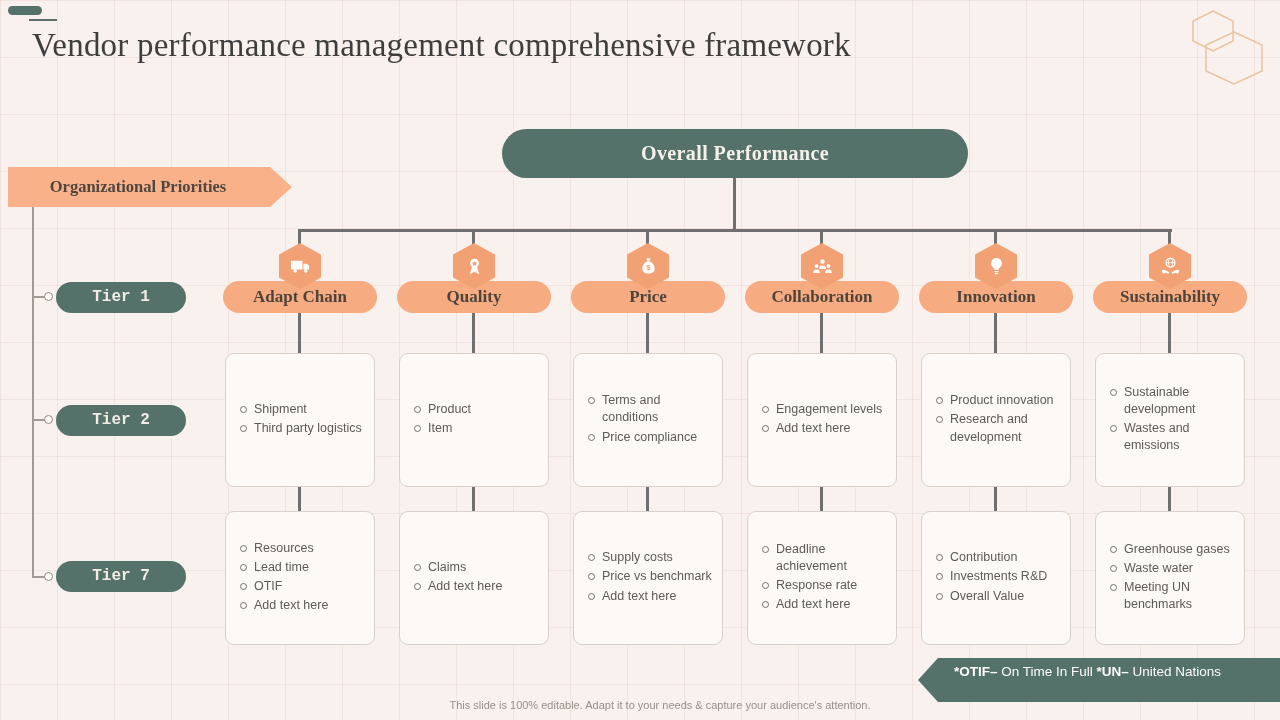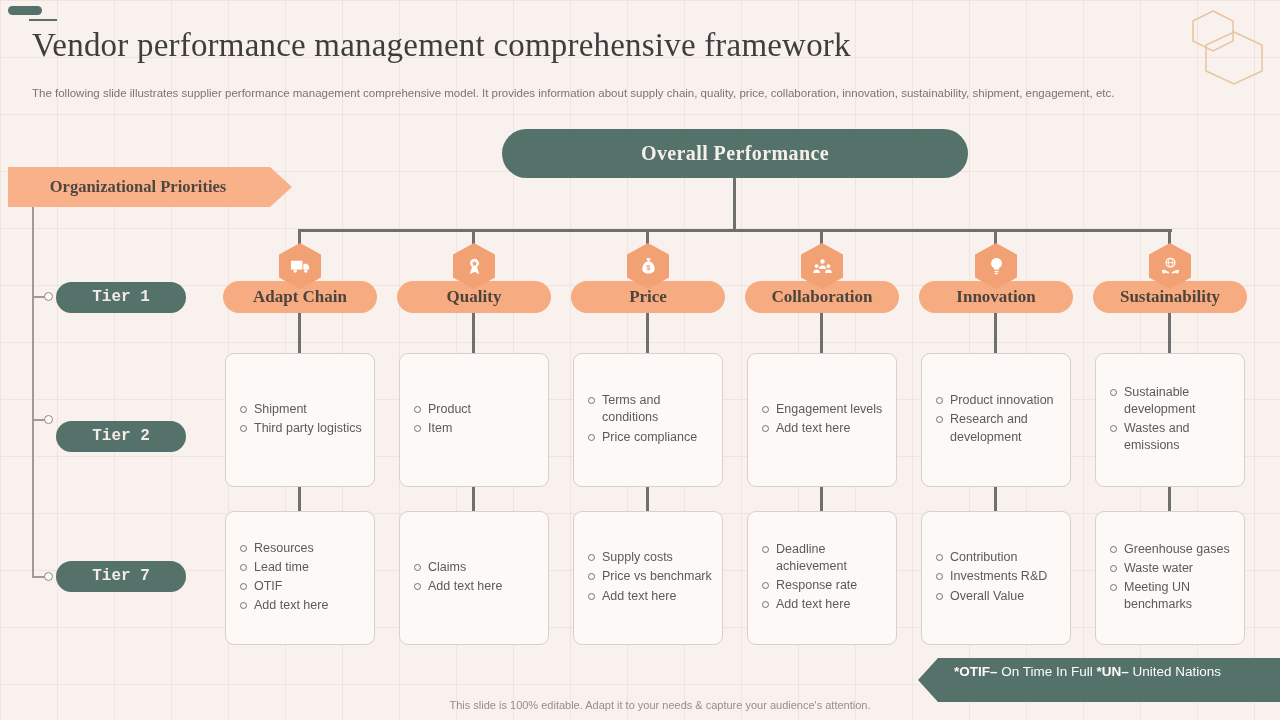--- a/index.html
+++ b/index.html
@@ -64,21 +64,20 @@
 </style>
 </head>
 <body>
 
 <div id="slide">
 
   <div class="corner-bar"></div>
   <div class="corner-line"></div>
 
   <h1 class="title serif">Vendor performance management comprehensive framework</h1>
-  <p class="subtitle">The following slide illustrates supplier performance management comprehensive model. It provides information about supply chain, quality, price, collaboration, innovation, sustainability, shipment, engagement, etc.</p>
 
   <svg class="deco-hex" width="84" height="84">
     <polygon points="25,3 45,13 45,33 25,43 5,33 5,13" fill="none" stroke="#e8c49f" stroke-width="1.5"></polygon>
     <polygon points="46,24 74,37 74,63 46,76 18,63 18,37" fill="none" stroke="#e8c49f" stroke-width="1.5"></polygon>
   </svg>
 
   <div class="root-pill serif">Overall Performance</div>
   <div class="root-stub"></div>
   <div class="tree-h"></div>
 
@@ -86,21 +85,21 @@
 
   <div class="rail-v"></div>
   <div class="rail-stub" style="top:296px"></div>
   <div class="rail-stub" style="top:419px"></div>
   <div class="rail-stub" style="top:576px"></div>
   <div class="rail-dot" style="top:292px"></div>
   <div class="rail-dot" style="top:415px"></div>
   <div class="rail-dot" style="top:572px"></div>
 
   <div class="tier-pill serif" style="top:282px">Tier 1</div>
-  <div class="tier-pill serif" style="top:421px">Tier 2</div>
+  <div class="tier-pill serif" style="top:405px">Tier 2</div>
   <div class="tier-pill serif" style="top:561px">Tier 7</div>
 
   <div class="col" style="left:213px">
     <div class="stub s1"></div>
     <div class="stub s2"></div>
     <div class="stub s3"></div>
     <div class="hex">
       <svg class="icon-svg" viewBox="0 0 24 24" fill="#fff">
         <path d="M2 6h12v9H2z"></path>
           <path d="M15 9h3.6L21 11.5V15h-6z"></path>

